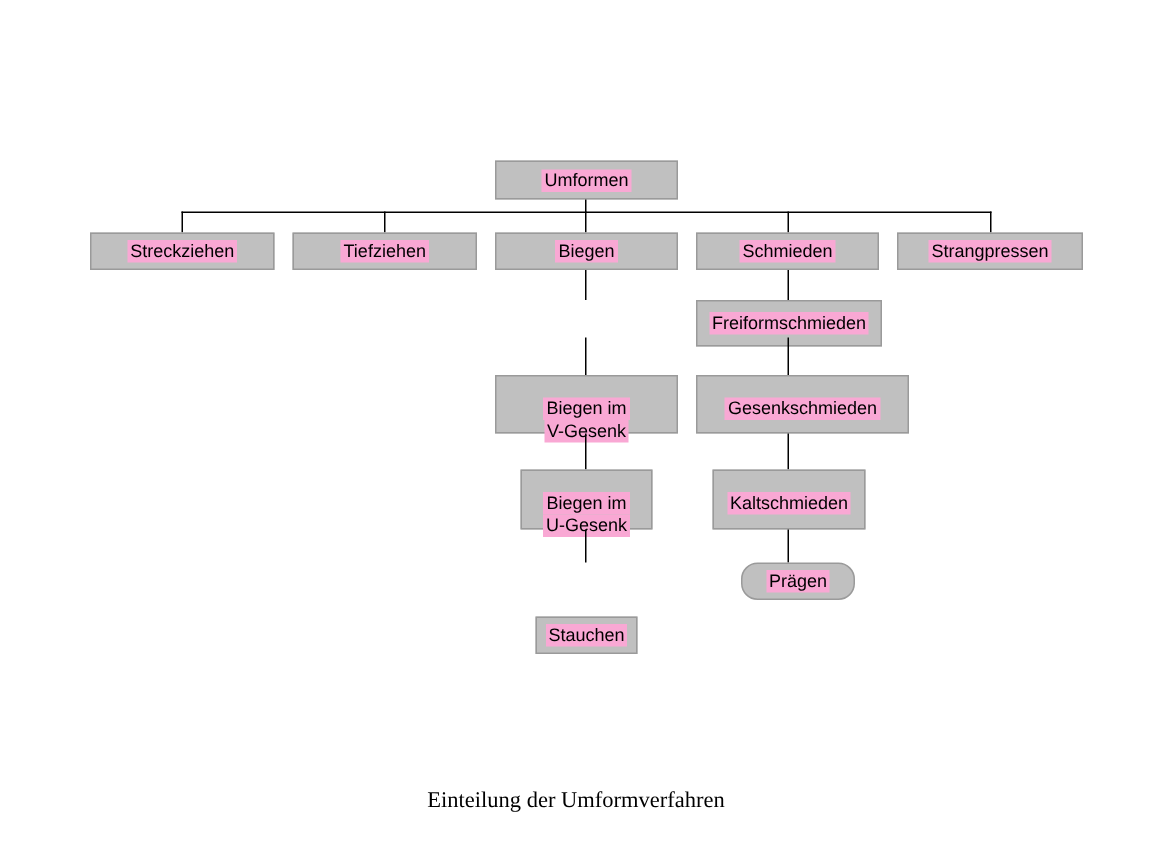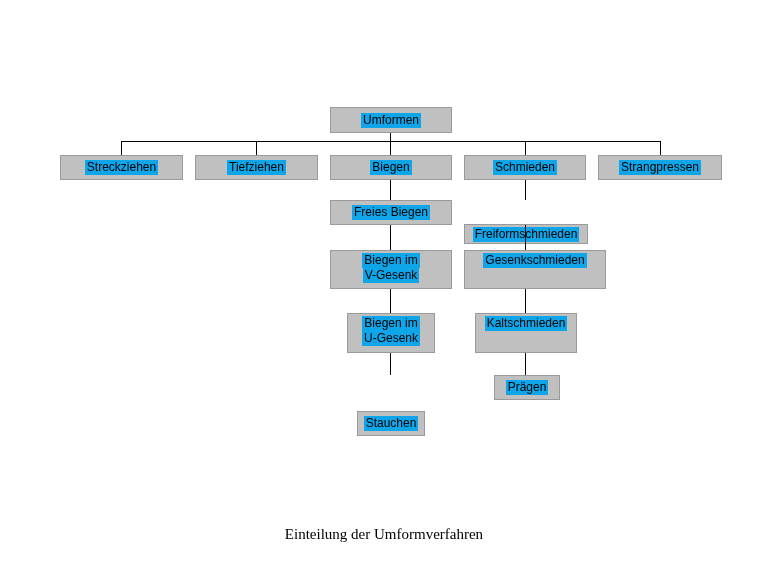--- a/index.html
+++ b/index.html
@@ -34,28 +34,28 @@
   
   .node {
     position: absolute;
     background: #c0c0c0;
     border: 1px solid #9a9a9a;
     box-sizing: border-box;
     display: flex;
     flex-direction: column;
     align-items: center;
     justify-content: flex-start;
-    padding-top: 2px;
+    padding-top: 14px;
   }
   .node.center-v {
     justify-content: center;
     padding-top: 0;
   }
   .node-label {
-    background: #0ea5e9;
+    background: #f9a8d4;
     color: #000000;
     font-family: "Liberation Sans", sans-serif;
     font-size: 12px;
     line-height: 15px;
     white-space: nowrap;
     padding: 0 2px;
     display: block;
     text-align: center;
   }
 
@@ -104,23 +104,20 @@
   <div class="node center-v" style="left:464px; top:155px; width:122px; height:25px;">
     <span class="node-label">Schmieden</span>
   </div>
 
   <div class="node center-v" style="left:598px; top:155px; width:124px; height:25px;">
     <span class="node-label">Strangpressen</span>
   </div>
 
   <div class="conn conn-v" style="left:390px; top:180px; height:20px;"></div>
 
-  <div class="node center-v" style="left:330px; top:200px; width:122px; height:25px;">
-    <span class="node-label">Freies Biegen</span>
-  </div>
 
   <div class="conn conn-v" style="left:390px; top:225px; height:25px;"></div>
 
   <div class="node" style="left:330px; top:250px; width:122px; height:39px;">
     <span class="node-label">Biegen im</span>
     <span class="node-label">V-Gesenk</span>
   </div>
 
   <div class="conn conn-v" style="left:390px; top:289px; height:24px;"></div>
 
@@ -130,37 +127,37 @@
   </div>
 
   <div class="conn conn-v" style="left:390px; top:353px; height:22px;"></div>
 
   <div class="node center-v" style="left:357px; top:375px; width:68px; height:25px;margin-top:36px;">
     <span class="node-label">Stauchen</span>
   </div>
 
   <div class="conn conn-v" style="left:525px; top:180px; height:20px;"></div>
 
-  <div class="node center-v" style="left:464px; top:200px; width:124px; height:20px;margin-top:24px;">
+  <div class="node center-v" style="left:464px; top:200px; width:124px; height:31px;">
     <span class="node-label">Freiformschmieden</span>
   </div>
 
   <div class="conn conn-v" style="left:525px; top:225px; height:25px;"></div>
 
   <div class="node" style="left:464px; top:250px; width:142px; height:39px;">
     <span class="node-label">Gesenkschmieden</span>
   </div>
 
   <div class="conn conn-v" style="left:525px; top:289px; height:24px;"></div>
 
   <div class="node" style="left:475px; top:313px; width:102px; height:40px;">
     <span class="node-label">Kaltschmieden</span>
   </div>
 
   <div class="conn conn-v" style="left:525px; top:353px; height:22px;"></div>
 
-  <div class="node center-v" style="left:494px; top:375px; width:66px; height:25px;">
+  <div class="node center-v" style="left:494px; top:375px; width:76px; height:25px;border-radius:11px;">
     <span class="node-label">Prägen</span>
   </div>
 
 </div>
 
 <div id="caption">Einteilung der Umformverfahren</div>
 
 </body></html>

